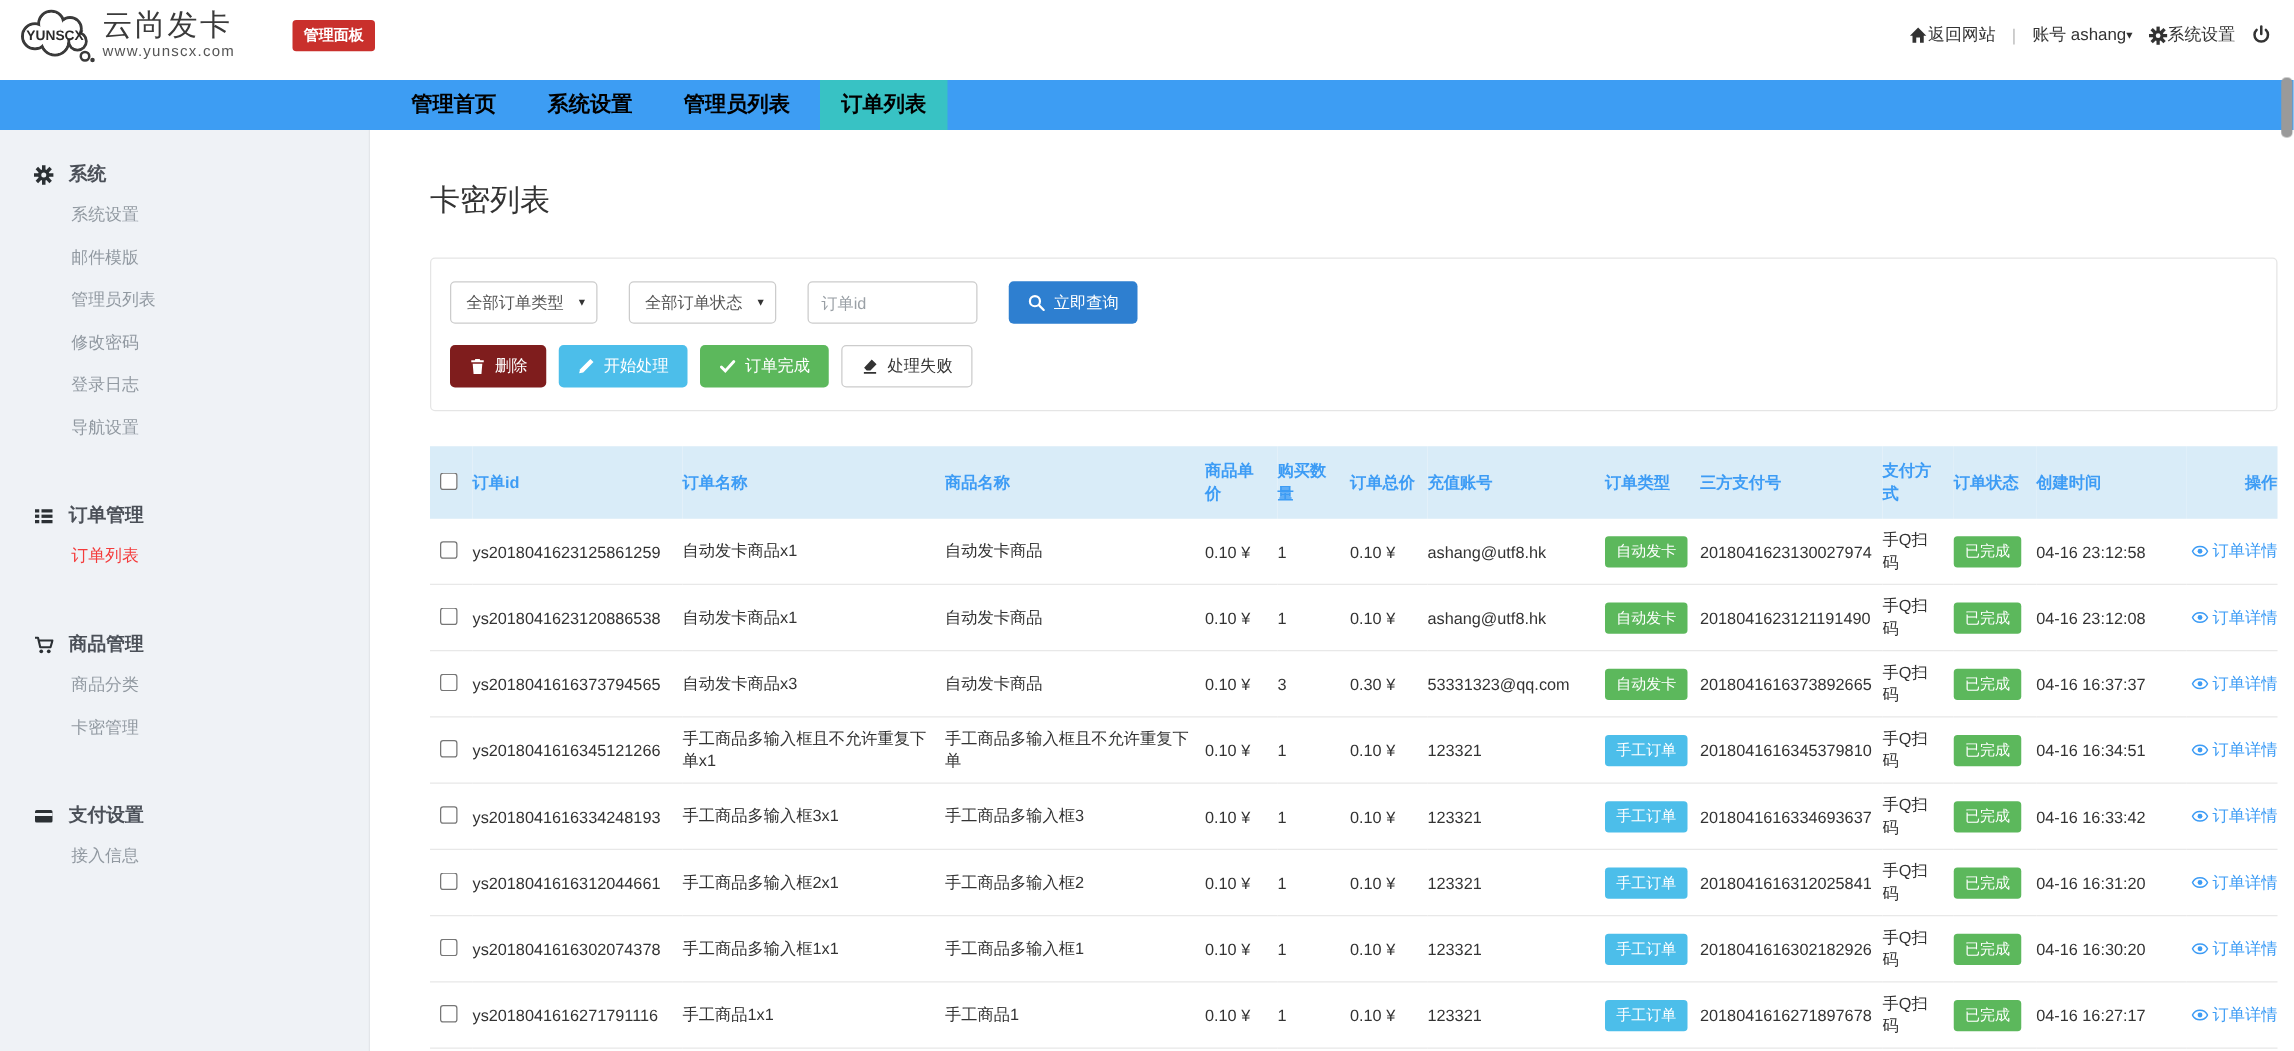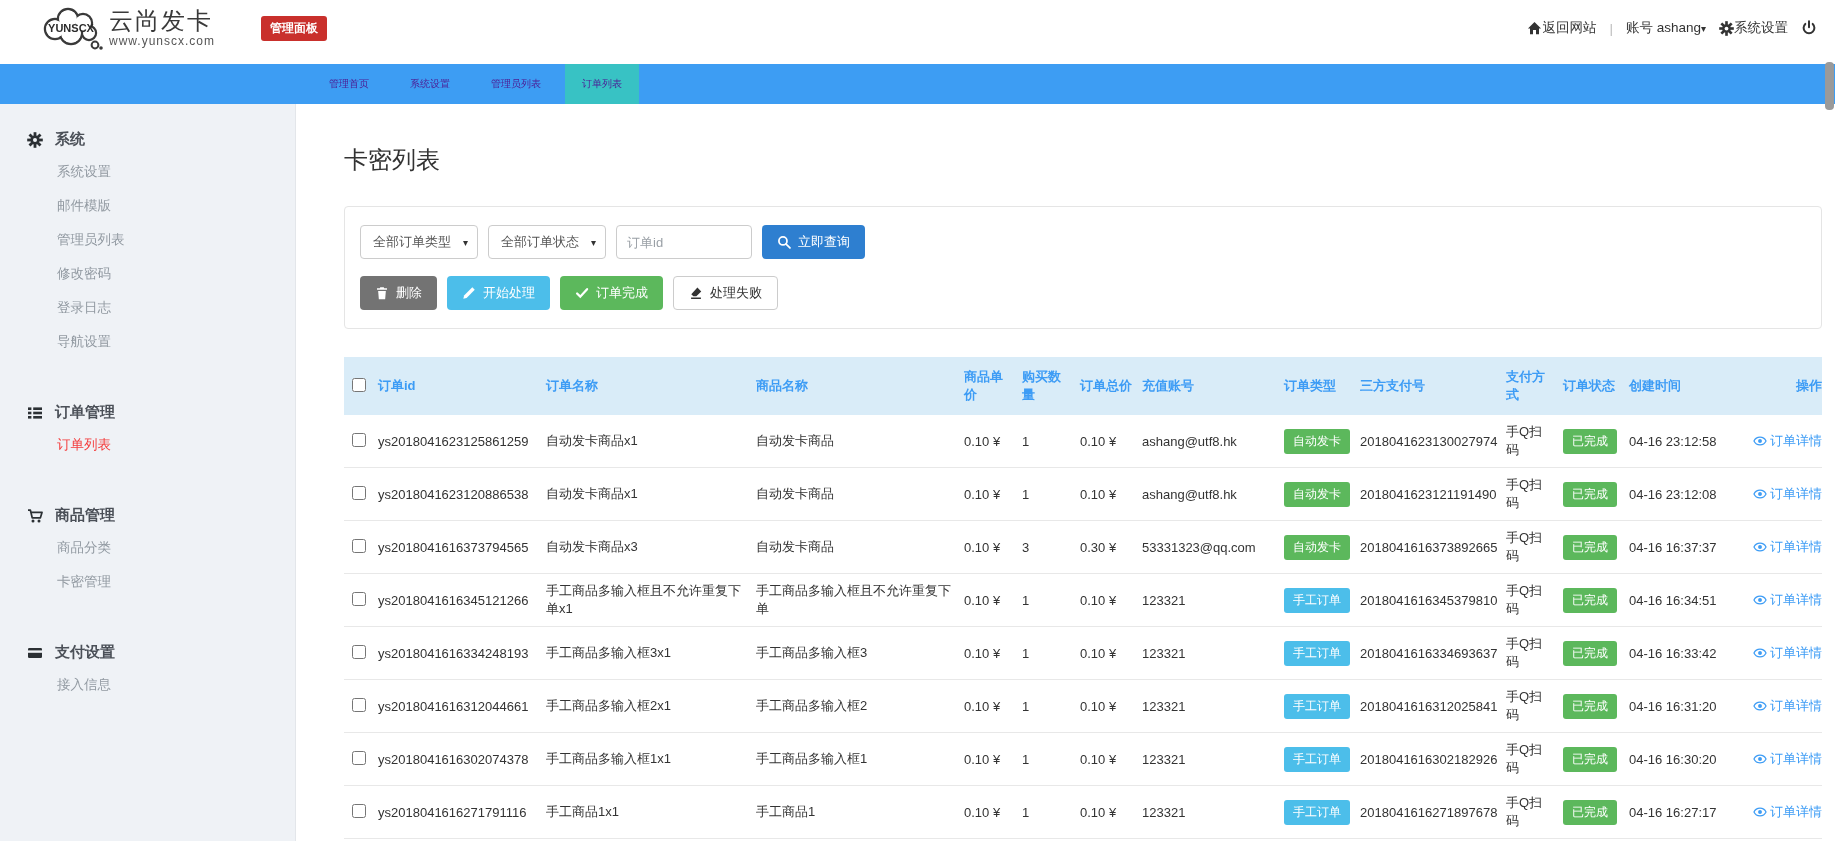--- a/index.html
+++ b/index.html
@@ -1,65 +1,65 @@
 <!DOCTYPE html>
 <html><head>
 <meta charset="utf-8">
 <style>
   * { box-sizing: border-box; margin: 0; padding: 0; }
   html,body { width:1835px; height:841px; overflow:hidden; background:#fff;
     font-family:"Liberation Sans","DejaVu Sans",sans-serif; color:#333; }
 
   
   .topbar { height:56px; display:flex; align-items:center; padding:0 18px 0 14px; background:#fff; }
-  .logo { display:flex; align-items:center;margin-left:27px; }
+  .logo { display:flex; align-items:center; }
   .logo-text { margin-left:4px; }
   .brand-name { font-size:24px; color:#3a3a3a; letter-spacing:2px; line-height:1; }
   .brand-url { font-size:12px; color:#555; margin-top:1px; letter-spacing:1px; }
   .admin-badge { margin-left:46px; background:#c9302c; color:#fff; font-size:12px; font-weight:bold;
     padding:4px 9px; border-radius:3px; }
   .top-links { margin-left:auto; display:flex; align-items:center; gap:13px; font-size:13.5px; color:#333; }
   .top-link { display:flex; align-items:center; gap:0; cursor:pointer; }
   .divider { color:#bbb; }
   .caret { font-size:10px; color:#333; }
   .icon { display:inline-flex; align-items:center; justify-content:center; }
   .icon svg { display:block; }
 
   
   .navbar { margin-top:8px; height:40px; background:#3d9df3; display:flex; padding-left:312px; }
-  .nav-tab { color:#4c1d95; font-size:10px; line-height:40px; padding:0 17px; margin-right:7px; cursor:pointer; }
+  .nav-tab { color:#000000; font-size:17px; line-height:40px; padding:0 17px; margin-right:7px; cursor:pointer;font-weight:bold; }
   .nav-tab.active { background:#38c2c4; }
 
   
   .layout { display:flex; height:737px; }
   .sidebar { width:296px; background:#eff2f6; border-right:1px solid #e3e6ea; padding:26px 0 0 26px; flex:none; }
   .side-section { margin-bottom:44px; }
   .side-header { display:flex; align-items:center; gap:12px; font-size:15px; font-weight:bold; color:#4b5058; }
   .side-header .icon { width:17px; color:#2b3034; }
   .side-items { list-style:none; margin-top:6px; }
   .side-items li { font-size:13.5px; color:#9199a1; padding:8px 0 8px 31px; cursor:pointer; }
   .side-items li.active { color:#f43b3b; }
 
   .content { flex:1; padding:40px 13px 0 48px; background:#fff; }
   .page-title { font-size:24px; font-weight:400; color:#333; }
 
   .panel { margin-top:30px; border:1px solid #e5e5e5; border-radius:4px; padding:18px 15px; }
-  .filter-row { display:flex; gap:10px; }
+  .filter-row { display:flex; gap:25px; }
   .select { width:118px; height:34px; border:1px solid #ccc; border-radius:4px; background:#fff;
     display:flex; align-items:center; justify-content:space-between; padding:0 9px 0 12px;
     font-size:13px; color:#555; cursor:pointer; }
   .select .caret { color:#333; }
   .text-input { width:136px; height:34px; border:1px solid #ccc; border-radius:4px; padding:0 10px; font-size:13px; color:#333; }
   .text-input::placeholder { color:#9aa0a6; }
   .btn { height:34px; border:none; border-radius:4px; font-size:13px; color:#fff; padding:0 15px;
     display:inline-flex; align-items:center; gap:7px; cursor:pointer;
     font-family:Liberation Sans, sans-serif; }
   .btn .icon { width:14px; }
   .btn-primary { background:#2e7fd0; }
-  .btn-danger  { background:#737373; }
+  .btn-danger  { background:#7f1d1d; }
   .btn-info    { background:#4cbeea; }
   .btn-success { background:#5cb85c; }
   .btn-default { background:#fff; color:#333; border:1px solid #ccc; }
   .actions-row { margin-top:17px; display:flex; gap:10px; }
 
   
   table { margin-top:28px; width:1478px; border-collapse:collapse; table-layout:fixed; font-size:13px; }
   th { background:#d9ecf8; color:#3d9cf5; font-weight:bold; text-align:left; padding:11px 8px 11px 0; }
   th.col-cb, td.col-cb { padding-left:8px; width:34px; }
   td { padding:8px 8px 8px 0; border-bottom:1px solid #e8e8e8; color:#333; }

